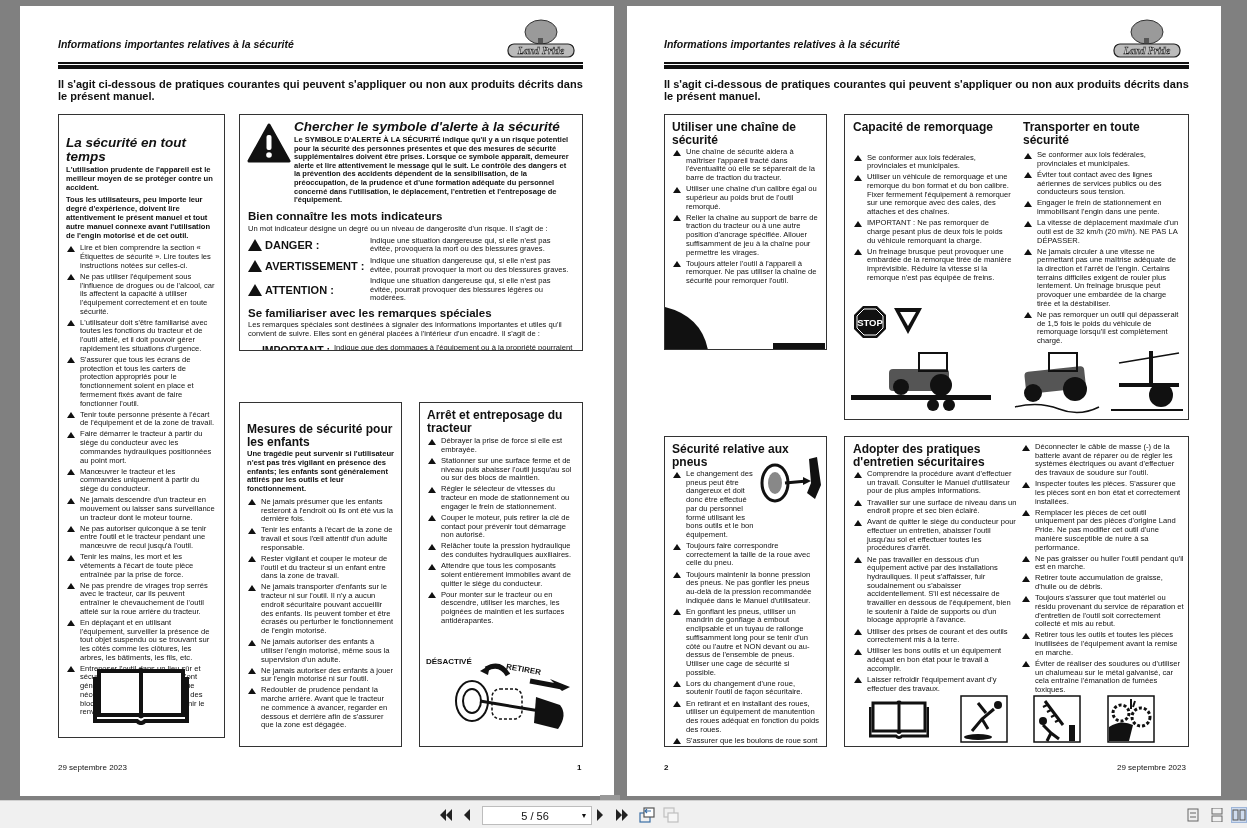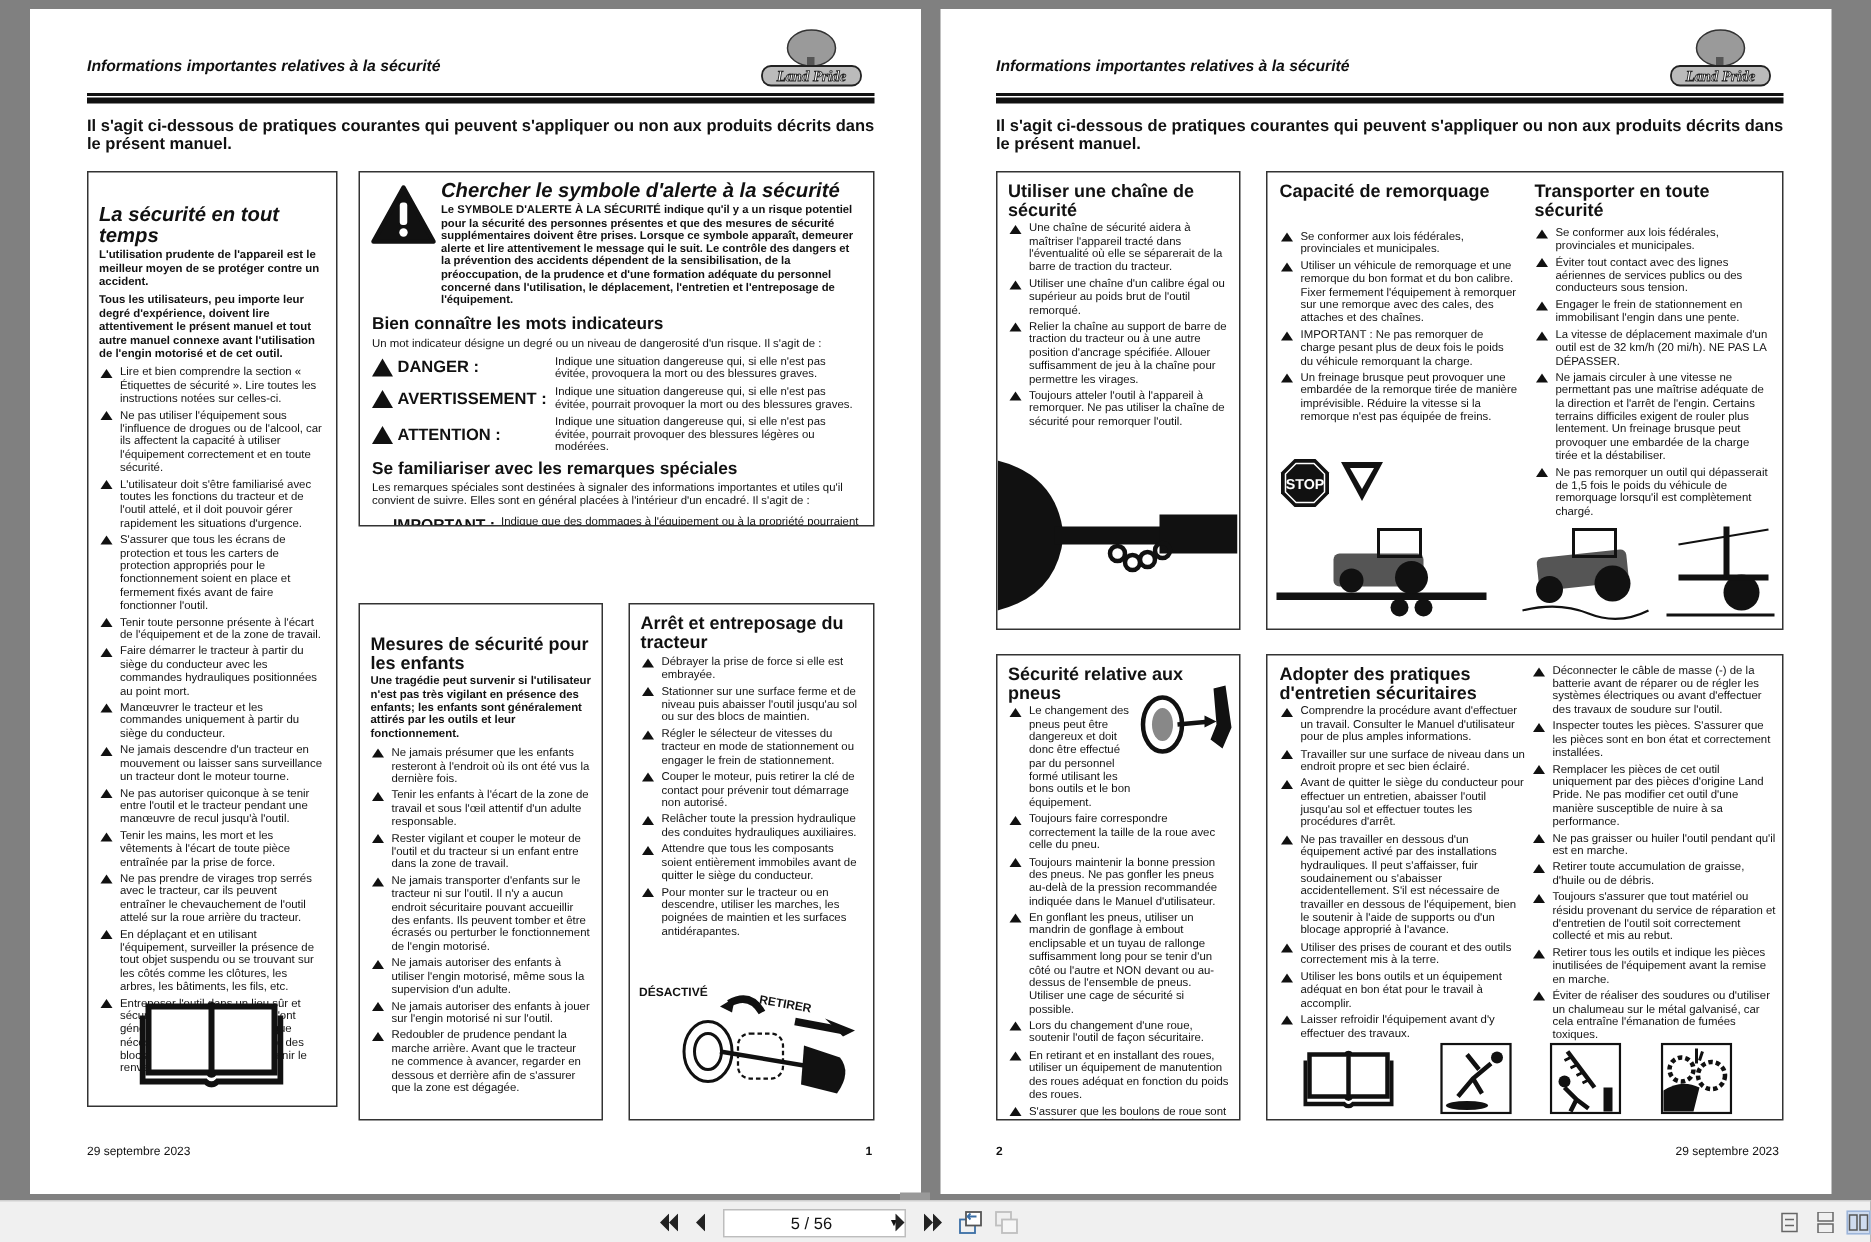--- a/index.html
+++ b/index.html
@@ -23,21 +23,21 @@
 .sig-row{display:flex;margin-bottom:3px}
 .sig-label{width:122px;font-size:11px;font-weight:bold;display:flex;align-items:center;gap:3px}
 .sig-text{flex:1;font-size:7.6px;line-height:8.6px}
 .tri{width:0;height:0;border-left:7px solid transparent;border-right:7px solid transparent;border-bottom:12px solid #111;position:relative;display:inline-block}
 .rem-row{display:flex;margin:6px 0 0 12px}
 .rem-label{width:74px;font-size:10.5px;font-weight:bold;text-align:right;padding-right:4px}
 .rem-text{flex:1;font-size:7.6px;line-height:8.6px}
 .footer{position:absolute;top:757px;font-size:8px}
 .toolbar{position:absolute;left:0;top:800px;width:1247px;height:28px;background:#f0f0f0;border-top:1px solid #d0d0d0}
 .tb-btn{position:absolute;top:6px;height:16px;display:flex;align-items:center;justify-content:center;color:#222;font-size:12px;cursor:pointer}
-.page-field{position:absolute;left:482px;top:5px;width:122px;height:19px;background:#fff;border:1px solid #bdbdbd;font-size:11px;display:flex;align-items:center}
+.page-field{position:absolute;left:482px;top:5px;width:110px;height:19px;background:#fff;border:1px solid #bdbdbd;font-size:11px;display:flex;align-items:center}
 .page-field span.v{flex:1;text-align:center;padding-left:10px}
 .page-field span.dd{width:14px;font-size:7px;text-align:center}
 .scroll-thumb{position:absolute;left:600px;top:795px;width:20px;height:5px;background:#999}
 </style>
 </head>
 <body>
 
 <div class="viewer">
 
   <div class="page left">
@@ -172,21 +172,21 @@
     <svg class="logo" style="left:485px" viewBox="0 0 70 42">
       <ellipse cx="35" cy="14" rx="16" ry="12" fill="#9a9a9a" stroke="#333" stroke-width="1"></ellipse>
       <rect x="32" y="20" width="5" height="10" fill="#555"></rect>
       <rect x="2" y="26" width="66" height="13" rx="6" fill="#bbb" stroke="#222" stroke-width="1.2"></rect>
       <text x="35" y="36" font-size="10" font-weight="bold" font-style="italic" text-anchor="middle" fill="#fff" stroke="#222" stroke-width="0.6" font-family="Liberation Serif, serif">Land Pride</text>
     </svg>
     <div class="rule-thin" style="left:37px;width:525px"></div>
     <div class="rule-thick" style="left:37px;width:525px"></div>
     <div class="intro" style="left:37px;width:525px">Il s'agit ci-dessous de pratiques courantes qui peuvent s'appliquer ou non aux produits décrits dans le présent manuel.</div>
 
-    <div class="box" style="left:37px;top:108px;width:163px;height:306px;padding:6px 7px">
+    <div class="box" style="left:37px;top:108px;width:163px;height:236px;padding:6px 7px">
       <h2>Utiliser une chaîne de sécurité</h2>
       <ul class="b">
         <li>Une chaîne de sécurité aidera à maîtriser l'appareil tracté dans l'éventualité où elle se séparerait de la barre de traction du tracteur.</li>
         <li>Utiliser une chaîne d'un calibre égal ou supérieur au poids brut de l'outil remorqué.</li>
         <li>Relier la chaîne au support de barre de traction du tracteur ou à une autre position d'ancrage spécifiée. Allouer suffisamment de jeu à la chaîne pour permettre les virages.</li>
         <li>Toujours atteler l'outil à l'appareil à remorquer. Ne pas utiliser la chaîne de sécurité pour remorquer l'outil.</li>
       </ul>
       <svg style="position:absolute;left:0;top:182px" width="160" height="120" viewBox="0 0 160 120">
         <path d="M0 10 Q40 20 44 60 Q40 100 0 110 Z" fill="#111"></path>
         <rect x="38" y="54" width="80" height="12" fill="#111"></rect>
@@ -283,21 +283,21 @@
         </ul>
       </div>
       <div style="position:absolute;left:176px;top:6px;width:164px">
         <ul class="b">
           <li>Déconnecter le câble de masse (-) de la batterie avant de réparer ou de régler les systèmes électriques ou avant d'effectuer des travaux de soudure sur l'outil.</li>
           <li>Inspecter toutes les pièces. S'assurer que les pièces sont en bon état et correctement installées.</li>
           <li>Remplacer les pièces de cet outil uniquement par des pièces d'origine Land Pride. Ne pas modifier cet outil d'une manière susceptible de nuire à sa performance.</li>
           <li>Ne pas graisser ou huiler l'outil pendant qu'il est en marche.</li>
           <li>Retirer toute accumulation de graisse, d'huile ou de débris.</li>
           <li>Toujours s'assurer que tout matériel ou résidu provenant du service de réparation et d'entretien de l'outil soit correctement collecté et mis au rebut.</li>
-          <li>Retirer tous les outils et indique les pièces inutilisées de l'équipement avant la remise en marche.</li>
+          <li>Retirer tous les outils et toutes les pièces inutilisées de l'équipement avant la remise en marche.</li>
           <li>Éviter de réaliser des soudures ou d'utiliser un chalumeau sur le métal galvanisé, car cela entraîne l'émanation de fumées toxiques.</li>
         </ul>
       </div>
       <svg style="position:absolute;left:24px;top:260px" width="60" height="42" viewBox="0 0 60 42">
         <path d="M4 6 L28 6 Q30 4 32 6 L56 6 L56 34 L32 34 Q30 37 28 34 L4 34 Z" fill="#fff" stroke="#111" stroke-width="3"></path>
         <path d="M30 6 L30 36" stroke="#111" stroke-width="3"></path>
         <path d="M1 10 L1 39 L27 39 Q30 42 33 39 L59 39 L59 10" fill="none" stroke="#111" stroke-width="3"></path>
       </svg>
       <svg style="position:absolute;left:115px;top:258px" width="48" height="48" viewBox="0 0 48 48">
         <rect x="1" y="1" width="46" height="46" fill="#fff" stroke="#111" stroke-width="1.5"></rect>

